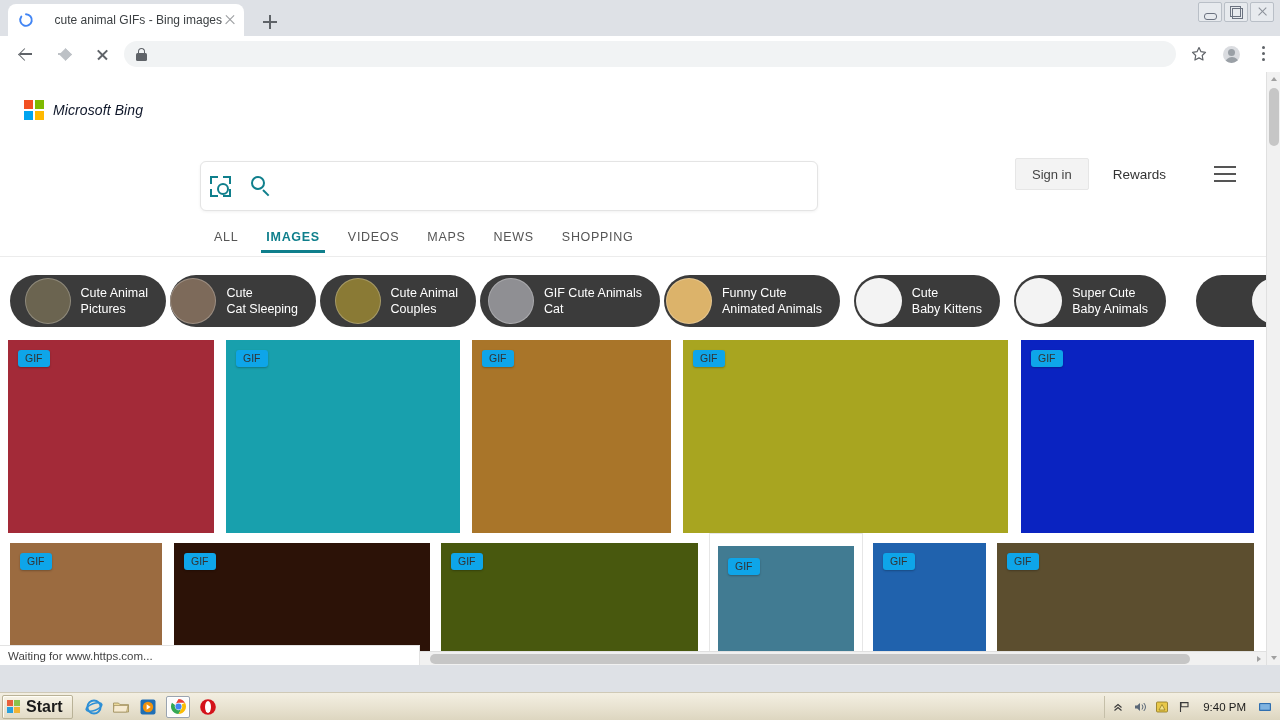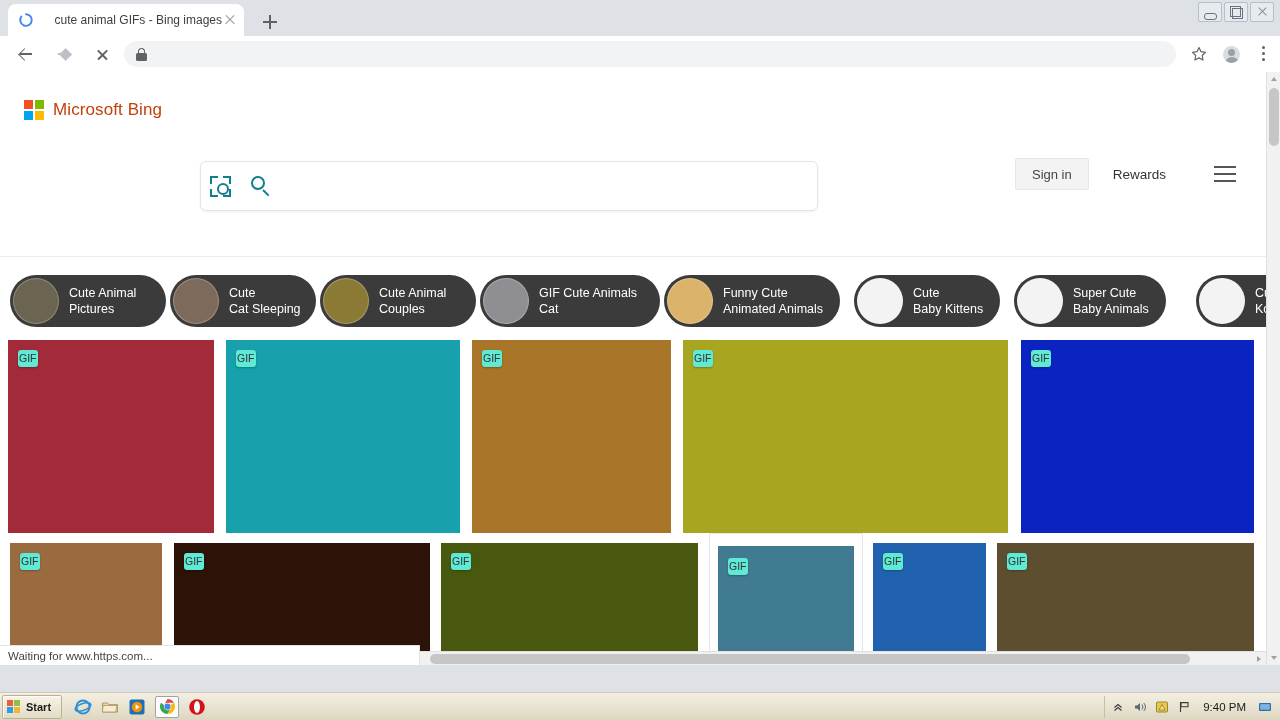--- a/index.html
+++ b/index.html
@@ -103,21 +103,21 @@
 
   
   .bing-head{position:relative;height:109px;}
   .bing-logo{position:absolute;left:24px;top:28px;display:flex;align-items:center;}
   .logo-grid{width:20px;height:20px;position:relative;margin-right:9px;}
   .logo-grid i{position:absolute;width:9px;height:9px;}
   .logo-grid i:nth-child(1){left:0;top:0;background:#f25022;}
   .logo-grid i:nth-child(2){left:11px;top:0;background:#7fba00;}
   .logo-grid i:nth-child(3){left:0;top:11px;background:#00a4ef;}
   .logo-grid i:nth-child(4){left:11px;top:11px;background:#ffb900;}
-  .logo-text{font-size:17px;color:#c2410c;letter-spacing:.1px;}
+  .logo-text{font-size:14px;color:#0f172a;letter-spacing:.1px;font-style:italic;}
 
   .searchbar{
     position:absolute;left:200px;top:89px;width:618px;height:50px;
     background:#fff;border:1px solid #e4e4e4;border-radius:6px;
     box-shadow:0 1px 3px rgba(0,0,0,.06);
     display:flex;align-items:center;box-sizing:border-box;
   }
   .sq{flex:1 1 auto;padding:0 18px;font-size:15.5px;color:#202124;white-space:nowrap;overflow:hidden;}
   .sb-icon{width:40px;height:36px;position:relative;flex:0 0 40px;}
   .cam{position:absolute;left:9px;top:8px;width:21px;height:21px;}
@@ -153,36 +153,36 @@
   .navtab.active:after{
     content:"";position:absolute;left:9px;right:9px;bottom:0;height:3px;background:#0f7f8c;
   }
 
   .head-rule{position:absolute;left:0;top:184px;width:1266px;height:1px;background:#ececec;}
 
   
   .chips{position:absolute;left:0;top:203px;height:56px;width:1266px;overflow:hidden;}
   .chip{
     position:absolute;top:0;height:52px;background:#3b3b3b;border-radius:26px;
-    display:flex;align-items:center;box-sizing:border-box;padding-right:18px;
+    display:flex;align-items:center;box-sizing:border-box;padding-right:18px;justify-content:flex-end;
   }
   .chip-thumb{
     width:46px;height:46px;border-radius:50%;margin:0 10px 0 3px;flex:0 0 46px;
     border:1px solid rgba(255,255,255,.25);box-sizing:border-box;
     background:#f3f3f3;overflow:hidden;position:relative;
   }
   .chip-label{font-size:12.5px;color:#fff;line-height:16px;white-space:nowrap;}
 
   
   .grid{position:absolute;left:0;top:268px;width:1266px;height:325px;overflow:hidden;}
   .tile{position:absolute;background:#fff;}
   .tile .fill{position:absolute;left:0;top:0;right:0;bottom:0;}
   .gifbadge{
-    position:absolute;left:10px;top:10px;background:#5eead4;border-radius:3px;
-    padding:2px 1px;font-size:10.5px;color:#333;line-height:13px;
+    position:absolute;left:10px;top:10px;background:#0ea5e9;border-radius:3px;
+    padding:2px 7px;font-size:10.5px;color:#333;line-height:13px;
     box-shadow:0 1px 2px rgba(0,0,0,.25);
   }
 
   
   .watermark{
     position:absolute;right:22px;bottom:6px;width:310px;height:66px;
     opacity:.42;pointer-events:none;
   }
 
   
@@ -220,21 +220,21 @@
     margin-left:2px;height:22px;padding:0 10px 0 4px;display:flex;align-items:center;
     background:linear-gradient(#f7f3e6,#e2dbc6);border:1px solid #b9b297;border-radius:2px;
     box-shadow:inset 1px 1px 0 #fffdf5;
   }
   .start .flag{width:14px;height:14px;position:relative;margin-right:5px;}
   .start .flag i{position:absolute;width:6px;height:6px;}
   .start .flag i:nth-child(1){left:0;top:0;background:#e8613c;}
   .start .flag i:nth-child(2){left:7px;top:0;background:#8bc34a;}
   .start .flag i:nth-child(3){left:0;top:7px;background:#29a0dd;}
   .start .flag i:nth-child(4){left:7px;top:7px;background:#f1b434;}
-  .start span{font-size:11px;font-weight:700;color:#1b1b1b;}
+  .start span{font-size:16px;font-weight:700;color:#1b1b1b;}
 
   .qlaunch{display:flex;align-items:center;margin-left:12px;gap:9px;}
   .ql{width:18px;height:18px;position:relative;border-radius:2px;}
   .ql.active{border:1px solid #9aa4b0;background:#fbfbfb;box-shadow:inset 0 0 0 1px #fff;width:22px;height:20px;}
 
   .tray{
     margin-left:auto;margin-right:2px;height:22px;display:flex;align-items:center;gap:8px;
     padding:0 6px;border-left:1px solid #c5bfa9;
   }
   .tray .ti{width:14px;height:14px;position:relative;}
@@ -349,20 +349,28 @@
           <div class="right-head">
             <div class="signin">Sign in</div>
             <div class="rewards">Rewards</div>
             <div class="hamb">
                 <i></i>
                 <i></i>
                 <i></i>
               </div>
           </div>
 
+          <div class="navtabs">
+              <div class="navtab">ALL</div>
+              <div class="navtab active">IMAGES</div>
+              <div class="navtab">VIDEOS</div>
+              <div class="navtab">MAPS</div>
+              <div class="navtab">NEWS</div>
+              <div class="navtab">SHOPPING</div>
+            </div>
           <div class="head-rule"></div>
         </div>
 
         <div class="chips">
             <div class="chip" style="left: 10px; width: 156px;">
               <div class="chip-thumb" style="background: rgb(107, 100, 80);"></div>
               <div class="chip-label">
                 <div>Cute Animal</div>
                 <div>Pictures</div>
               </div>

